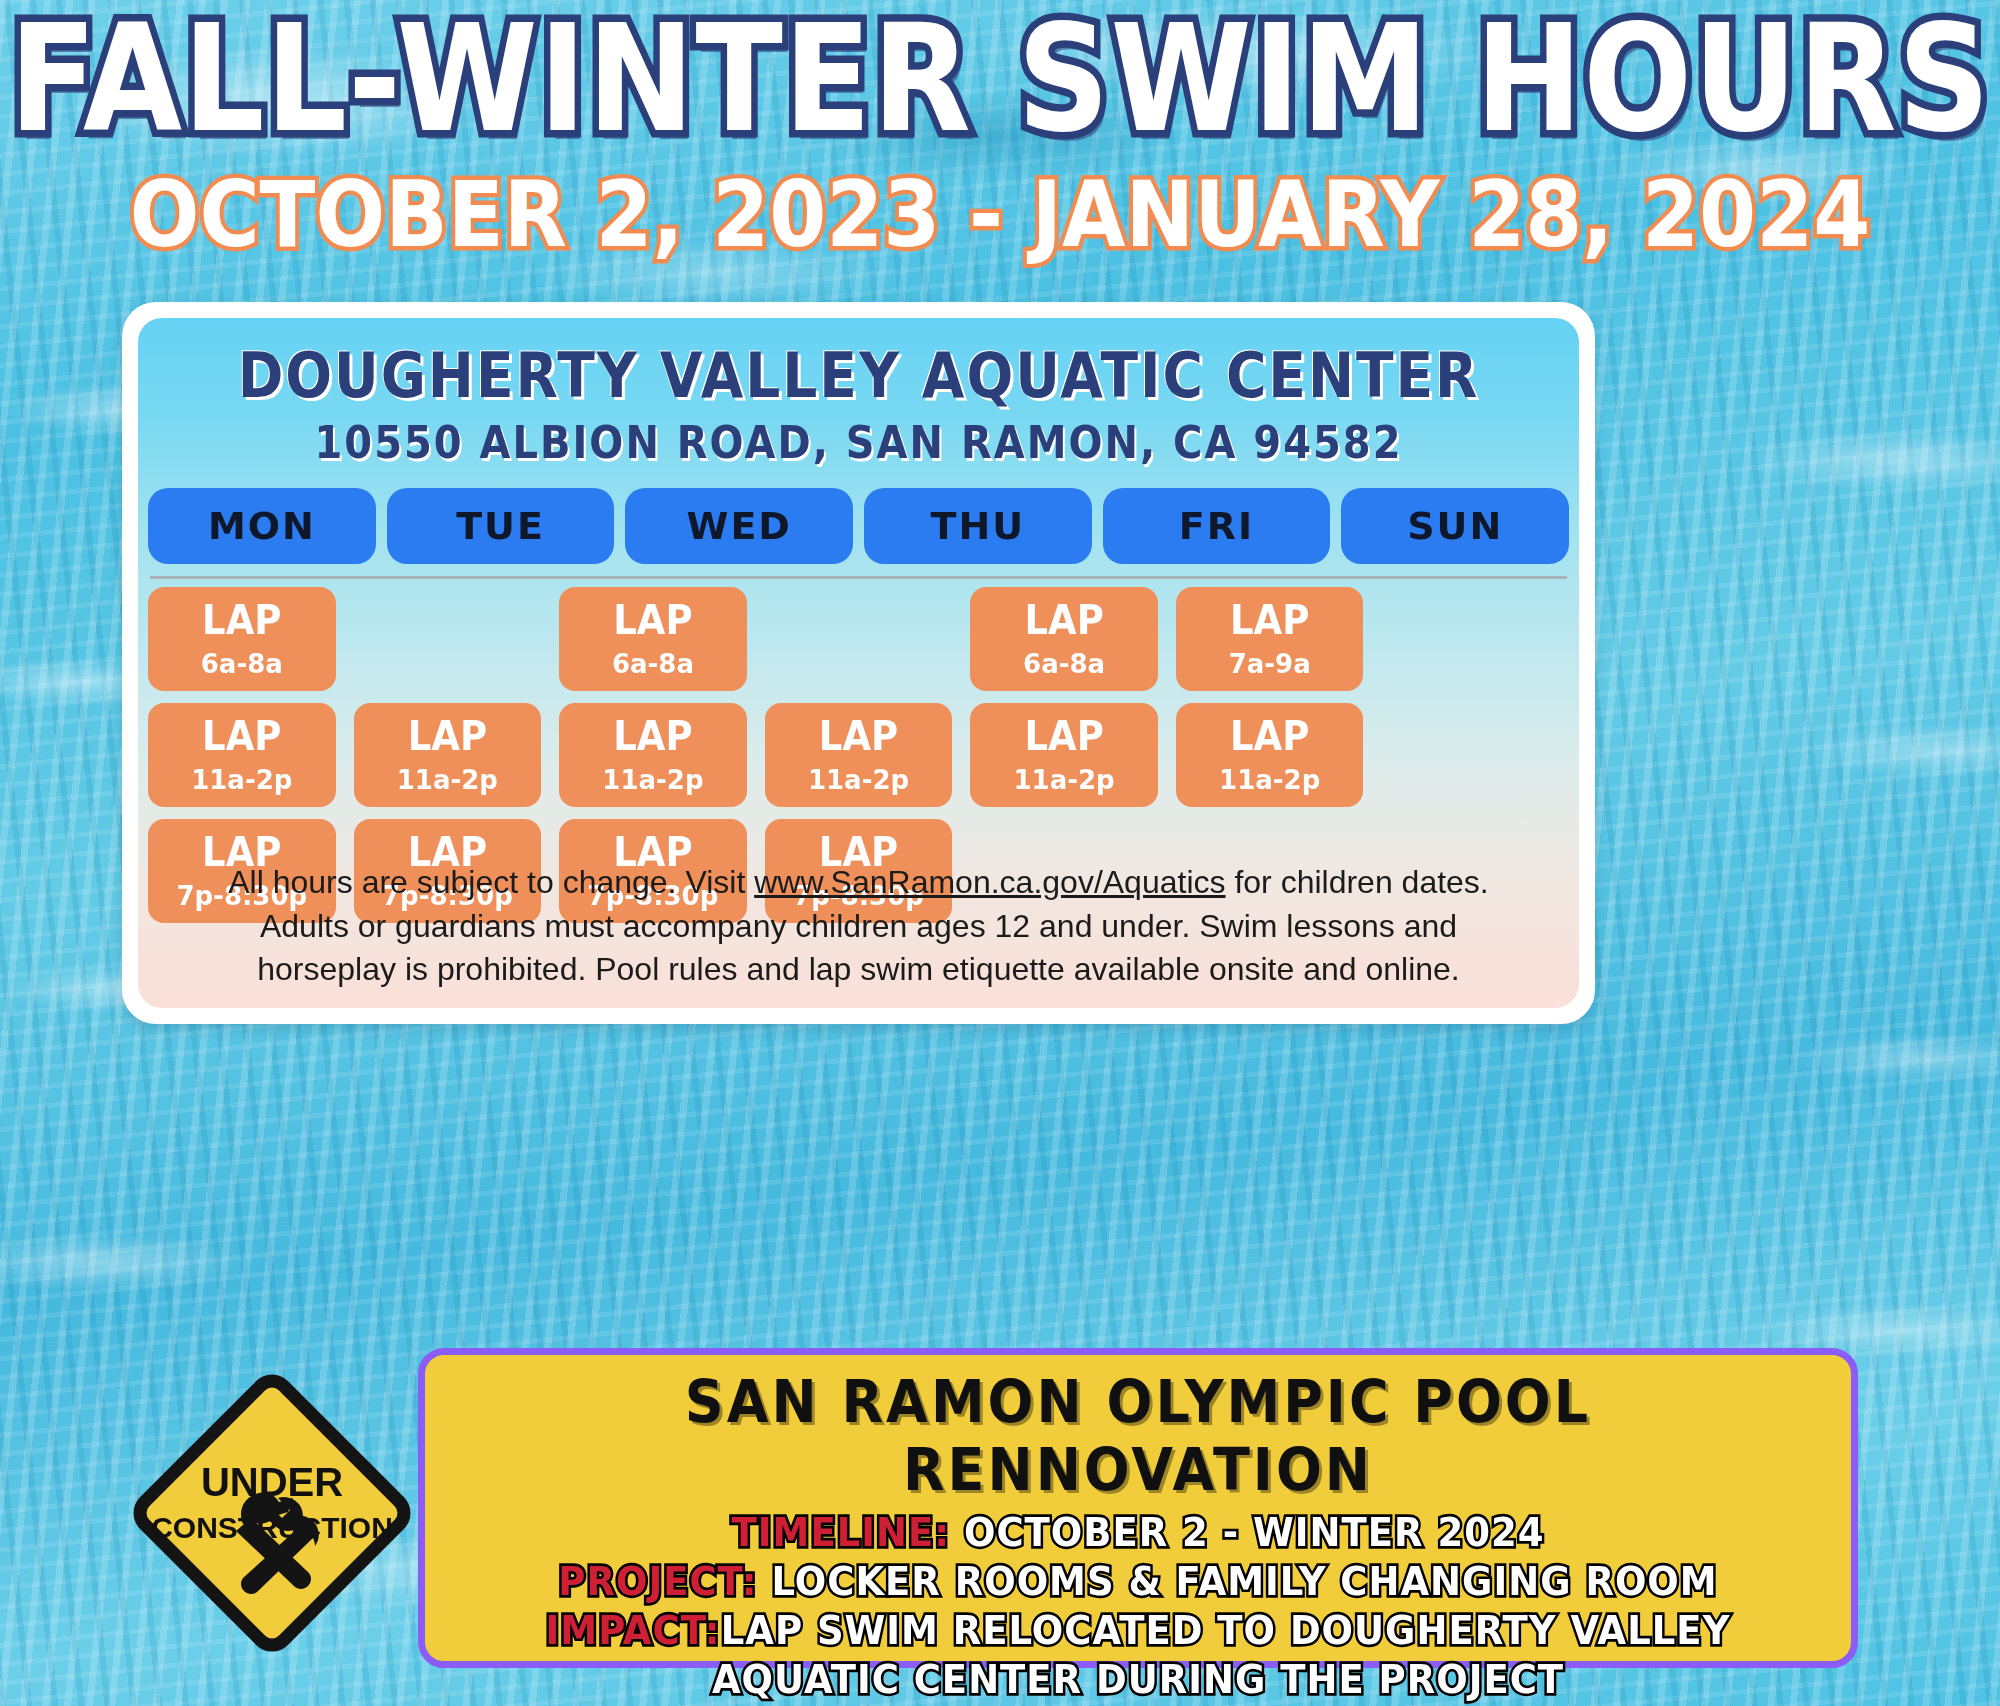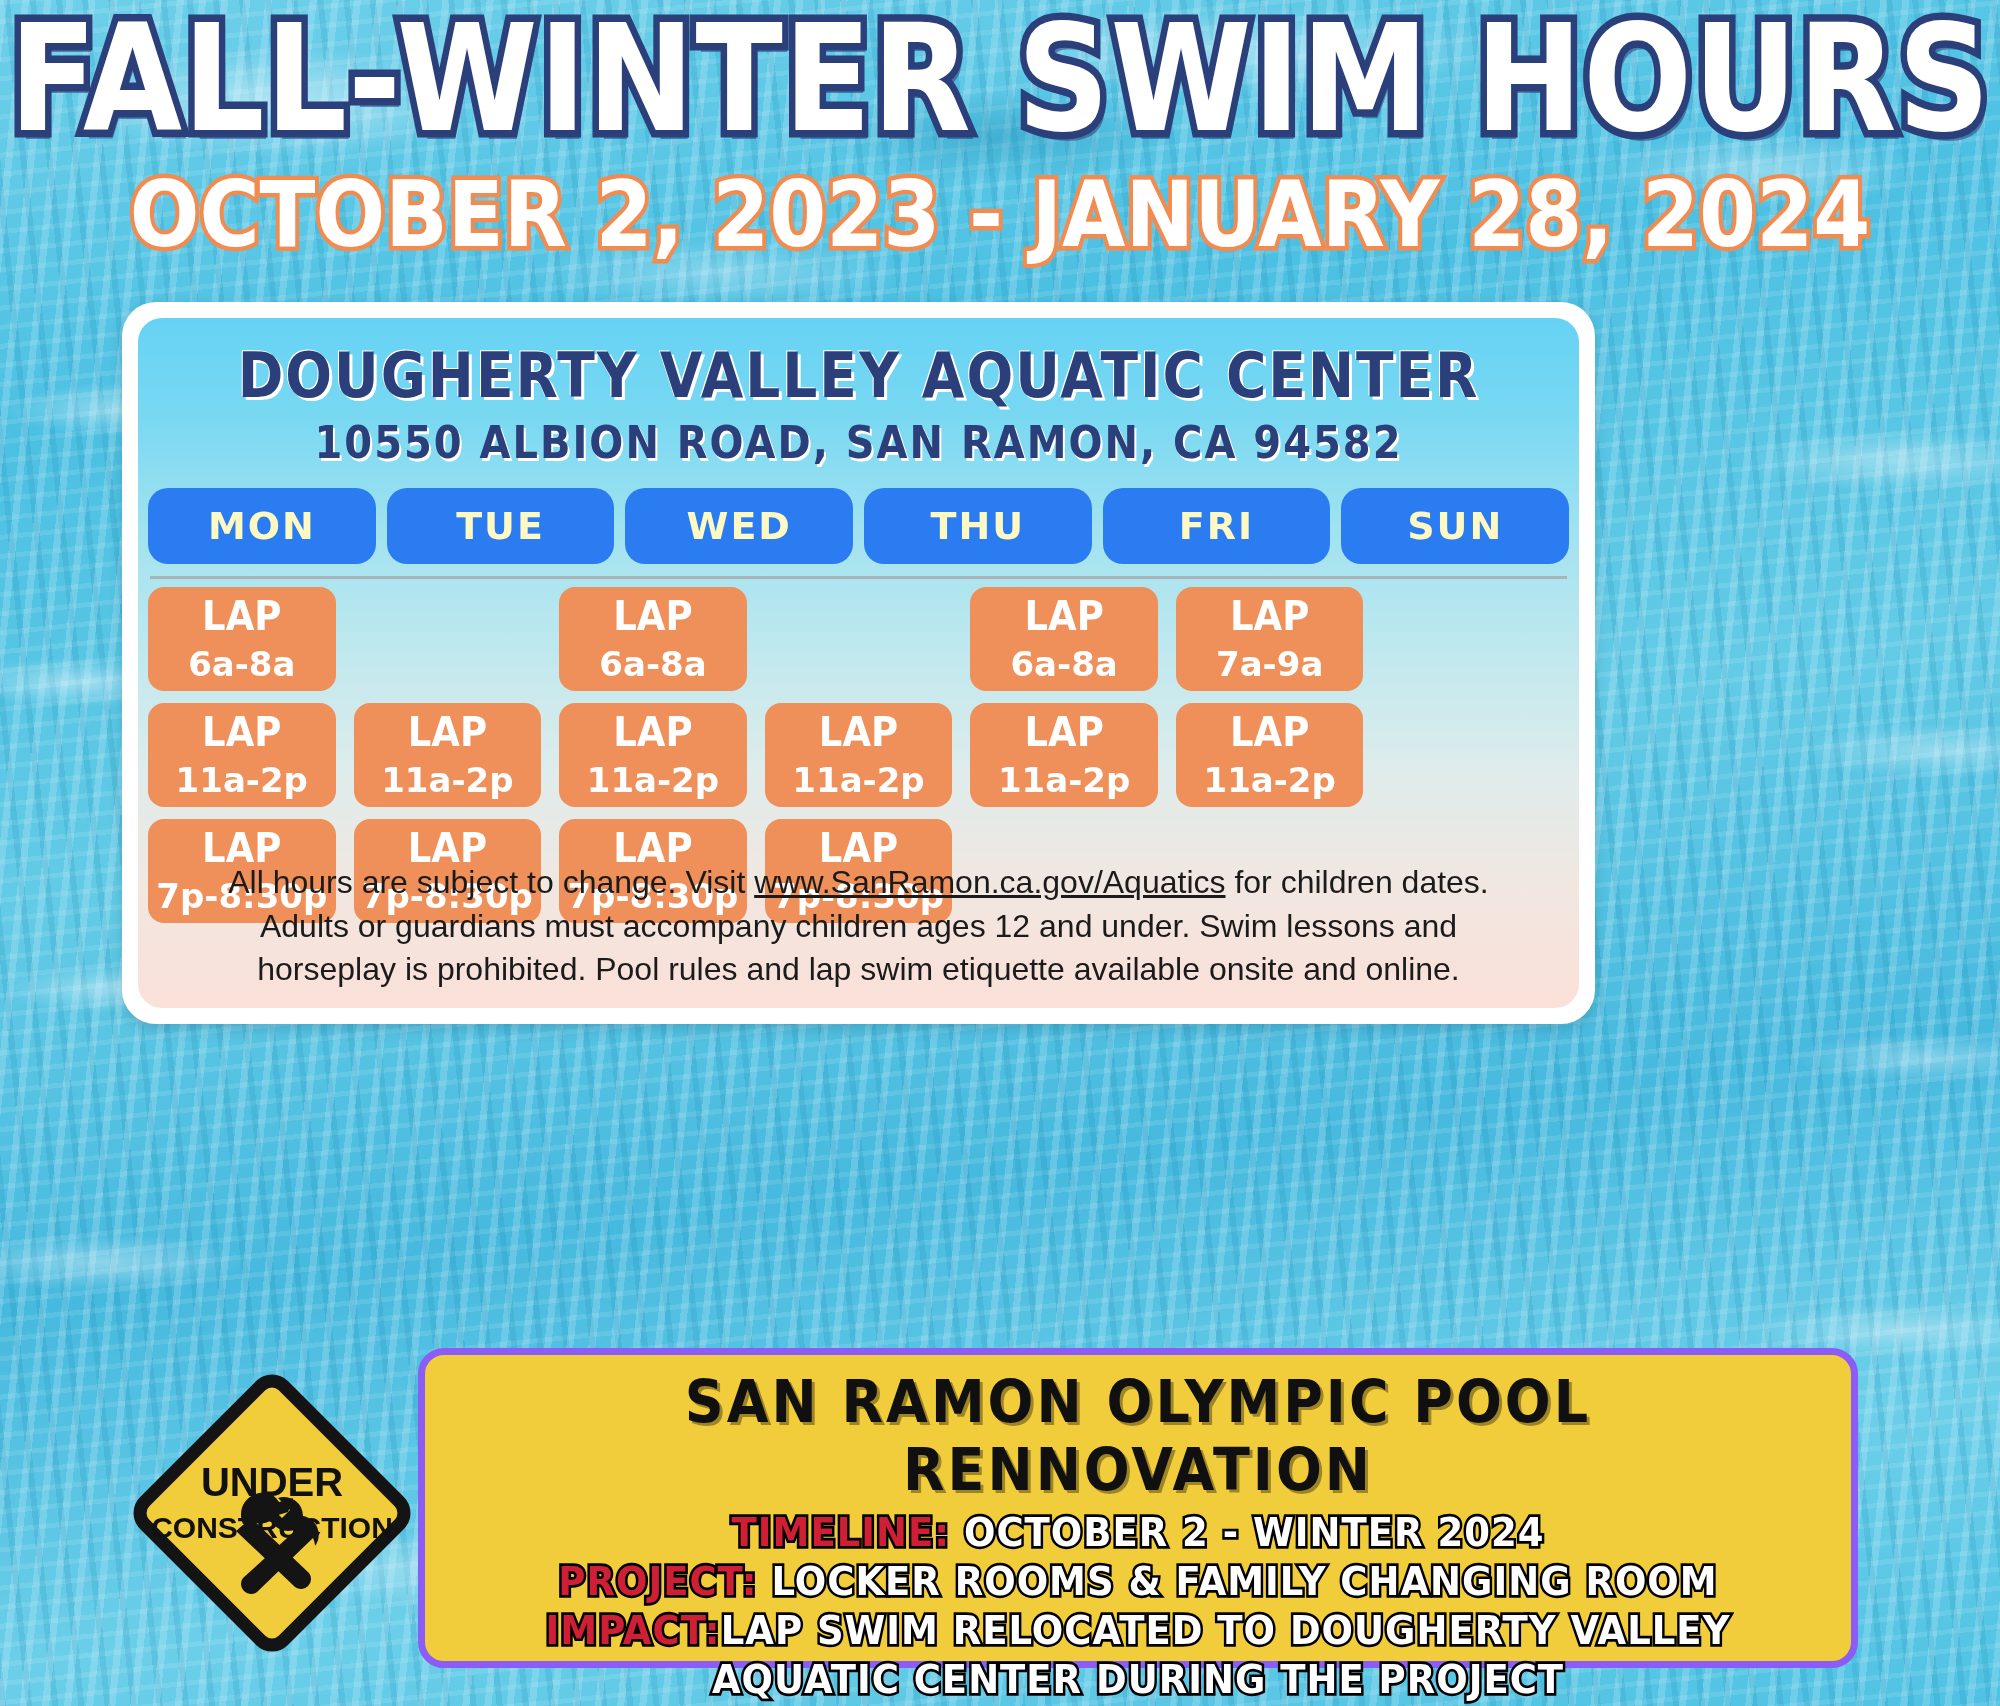--- a/index.html
+++ b/index.html
@@ -145,21 +145,21 @@
   }
 
   .day-pill {
     flex: 1;
     height: 76px;
     background: #2a7cf0;
     border-radius: 20px;
     display: flex;
     align-items: center;
     justify-content: center;
-    color: #fef9c3;
+    color: #0f172a;
     font-family: "DejaVu Sans", sans-serif;
     font-size: 38px;
     font-weight: bold;
     letter-spacing: 2px;
   }
 
   #day-divider {
     height: 3px;
     background: #a9b3ba;
     margin: 12px 12px 0 12px;
@@ -196,21 +196,21 @@
   }
 
   .slot-label {
     font-size: 37px;
     font-weight: bold;
     letter-spacing: 0px;
     transform: scaleY(1.08);
   }
 
   .slot-time {
-    font-size: 34px;
+    font-size: 26px;
     font-weight: bold;
     margin-top: 12px;
     letter-spacing: 0px;
   }
 
   
   #disclaimer {
     position: absolute;
     left: 30px; right: 30px;
     bottom: 16px;

